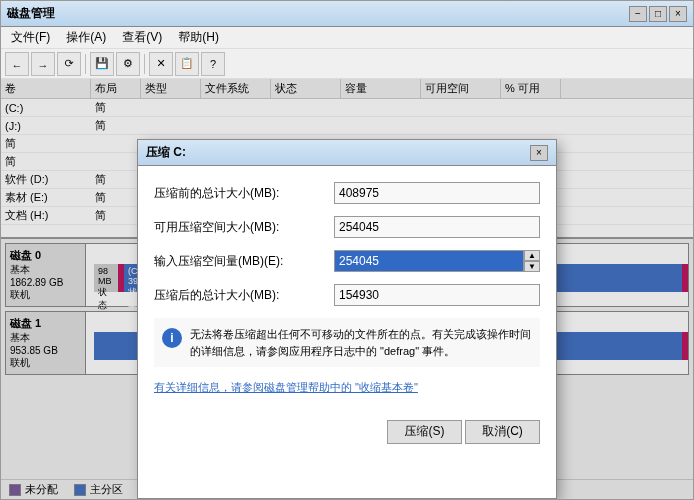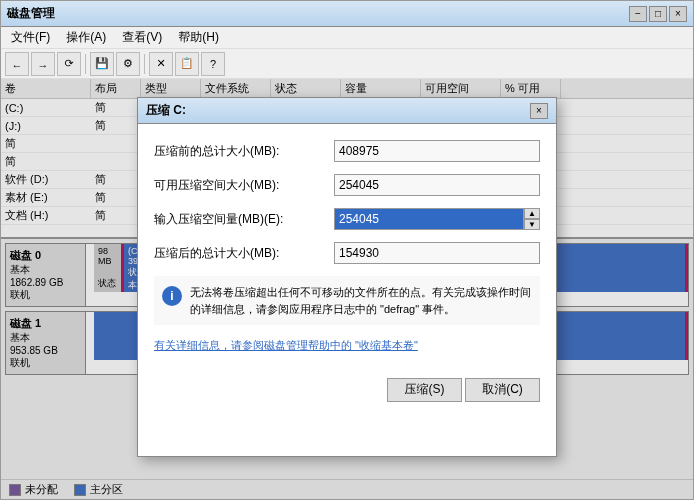--- a/index.html
+++ b/index.html
@@ -211,26 +211,27 @@
       font-size: 10px;
     }
 
     .disk-partitions {
       flex: 1;
       display: flex;
       height: 48px;
     }
 
     .partition {
-      border-right: 3px solid #be185d;
+      border-right: 6px solid #be185d;
       padding: 2px 4px;
       font-size: 10px;
       display: flex;
       flex-direction: column;
       justify-content: space-between;
+      margin-top: 20px;
     }
 
     .partition-blue {
       background: #4472C4;
       color: white;
     }
 
     .partition-gray {
       background: #d0d0d0;
       color: #000;
@@ -258,23 +259,23 @@
       height: 12px;
       border: 1px solid #888;
     }
 
     
     .dialog-overlay {
       position: absolute;
       top: 0; left: 0; right: 0; bottom: 0;
       background: rgba(0,0,0,0.1);
       display: flex;
-      align-items: flex-start;
+      align-items: flex-end;
       justify-content: center;
-      padding-top: 18px;
+      padding-top: 10px;
       z-index: 100;
     }
 
     .dialog {
       background: white;
       border: 1px solid #888;
       box-shadow: 4px 4px 12px rgba(0,0,0,0.3);
       width: 420px;
       min-height: 360px;
     }

